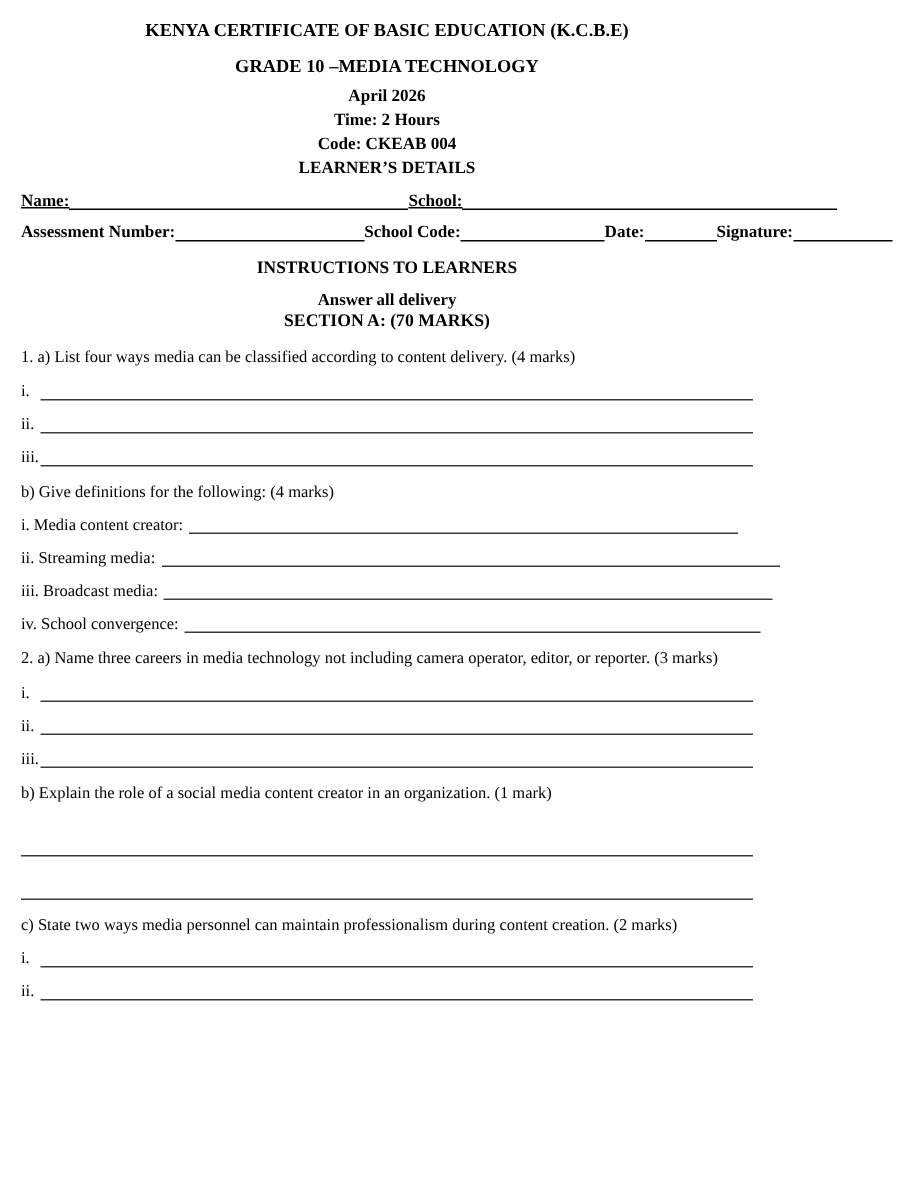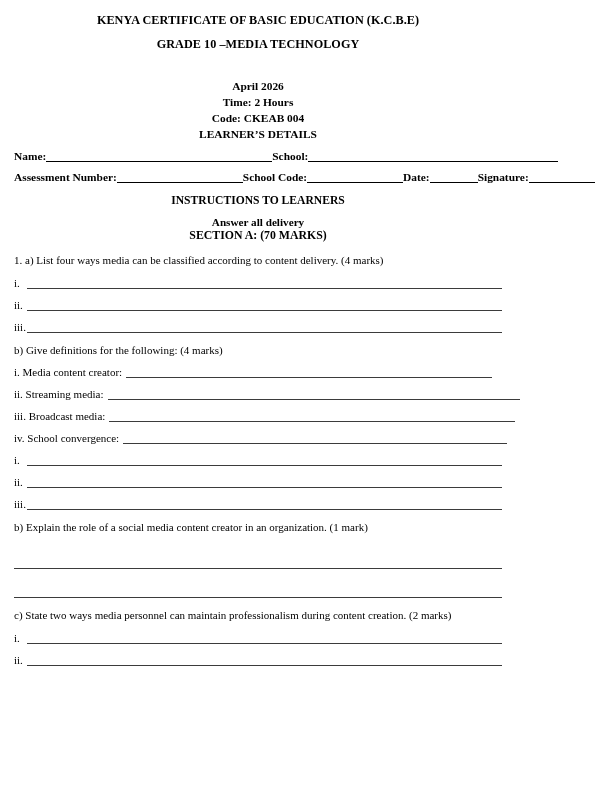--- a/index.html
+++ b/index.html
@@ -31,21 +31,21 @@
     letter-spacing: 0.05px;
   }
   .title-1 { padding-top: 13px; }
   .title-2 { padding-top: 9px; }
 
   .centered-bold {
     text-align: center;
     font-weight: bold;
     font-size: 11.4px;
   }
-  .gap-before-exam { margin-top: 28px; }
+  .gap-before-exam { margin-top: 6px; }
   .centered-bold + .centered-bold { margin-top: 4px; }
 
   .instructions {
     text-align: center;
     font-weight: bold;
     font-size: 11.6px;
     margin-top: 11px;
   }
   .answer-all {
     text-align: center;
@@ -60,21 +60,21 @@
   }
 
   
   .detail-row {
     font-size: 11.4px;
     font-weight: bold;
     white-space: nowrap;
     display: flex;
     align-items: flex-end;
   }
-  .row-name { margin-top: 10px; }
+  .row-name { margin-top: 10px; text-decoration: underline; }
   .row-assessment { margin-top: 9px; }
   .detail-label { flex: 0 0 auto; }
   .rule {
     display: inline-block;
     border-bottom: 1px solid #000;
     height: 11px;
     flex: 0 0 auto;
   }
   .rule-name      { width: 226px; }
   .rule-school    { width: 250px; }
@@ -195,20 +195,21 @@
   </div>
   <div class="def-line">
     <span class="def-label">iii. Broadcast media:</span>
     <span class="def-rule def-rule-3"></span>
   </div>
   <div class="def-line">
     <span class="def-label">iv. School convergence:</span>
     <span class="def-rule def-rule-4"></span>
   </div>
 
+  <div class="qtext">2. a) Name three careers in media technology not including camera operator, editor, or reporter. (3 marks)</div>
   <div class="ans-line">
     <span class="ans-num">i.</span>
     <span class="ans-rule"></span>
   </div>
   <div class="ans-line">
     <span class="ans-num">ii.</span>
     <span class="ans-rule"></span>
   </div>
   <div class="ans-line">
     <span class="ans-num">iii.</span>

